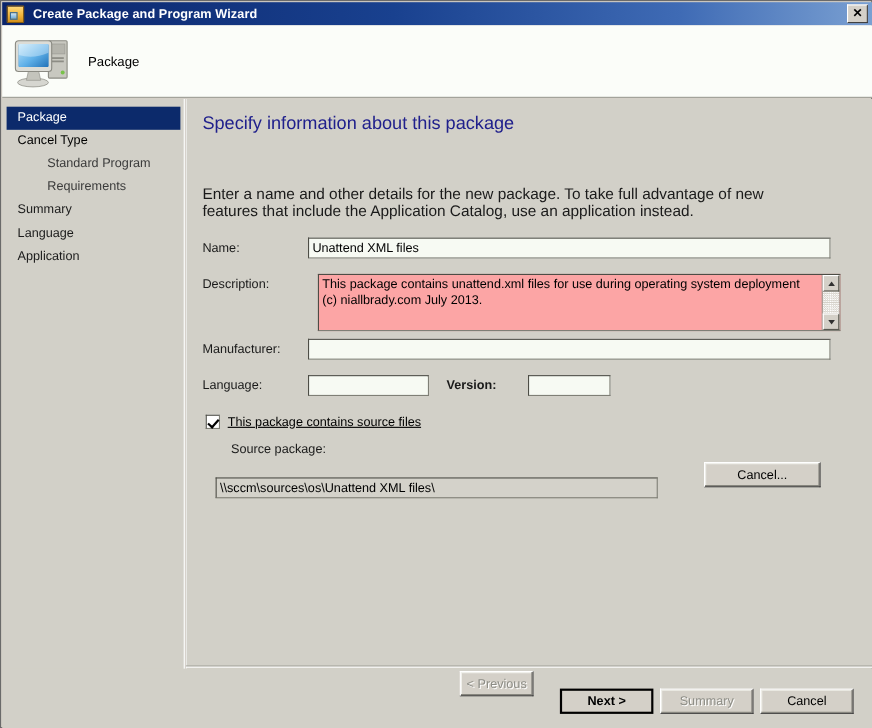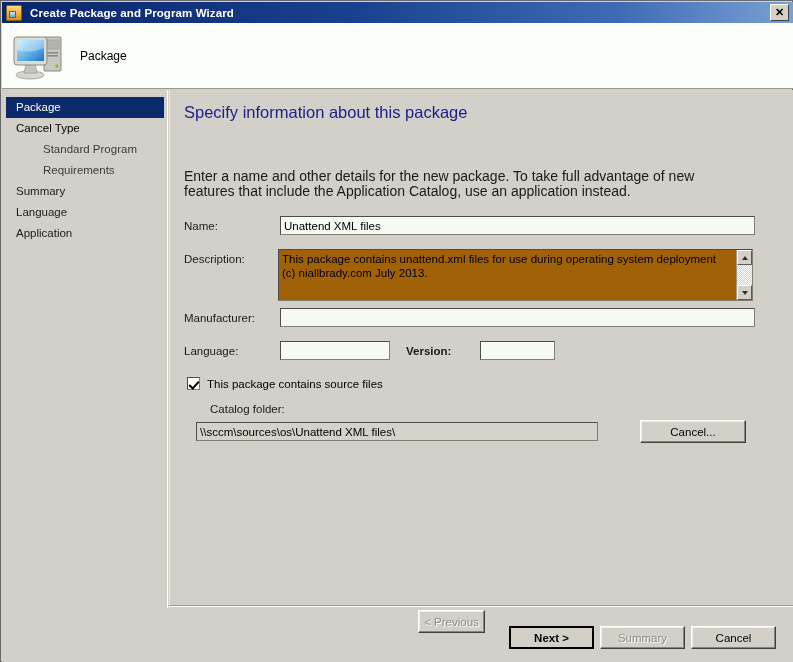--- a/index.html
+++ b/index.html
@@ -185,28 +185,29 @@
     font-family: "Liberation Sans", sans-serif;
     font-size: 11.5px;
     color: #000000;
     padding: 1px 2px 0 3px;
     line-height: 16px;
     white-space: nowrap;
     overflow: hidden;
   }
   .text-input.readonly-gray {
     background: #d4d2ca;
+    margin-top: 12px;
   }
 
   #desc-box {
     position: absolute;
-    left: 108px; top: 159px;
+    left: 119px; top: 159px;
     width: 475px;
     height: 52px;
-    background: #a16207;
+    background: #fca5a5;
     border: 1px solid #7f7f76;
     border-top-color: #4d4d46;
     border-left-color: #4d4d46;
     box-sizing: border-box;
   }
   #desc-text {
     position: absolute;
     left: 3px; top: 2px;
     width: 440px;
     font-size: 11.5px;
@@ -271,20 +272,21 @@
     left: 3px; top: 1px;
     width: 4px; height: 8px;
     border: solid #000000;
     border-width: 0 2px 2px 0;
     transform: rotate(42deg);
   }
   #checkbox-label {
     font-size: 11.5px;
     margin-left: 7px;
     white-space: nowrap;
+    text-decoration: underline;
   }
 
   
   .btn {
     position: absolute;
     height: 23px;
     background: #d4d0c8;
     border: 1px solid #ffffff;
     border-right-color: #404040;
     border-bottom-color: #404040;
@@ -400,21 +402,21 @@
     <div class="field-label" style="left:14px; top:255px;">Language:</div>
     <div class="text-input" style="left:110px; top:251px; width:110px; height:19px;"></div>
     <div class="field-label" style="left:236px; top:255px;font-weight:bold;">Version:</div>
     <div class="text-input" style="left:310px; top:251px; width:75px; height:19px;"></div>
 
     <div id="checkbox-row">
       <div id="checkbox-box"></div>
       <div id="checkbox-label">This package contains source files</div>
     </div>
 
-    <div class="field-label" style="left:40px; top:313px;">Catalog folder:</div>
+    <div class="field-label" style="left:40px; top:313px;">Source package:</div>
     <div class="text-input readonly-gray" style="left:26px; top:332px; width:402px; height:19px;">\\sccm\sources\os\Unattend XML files\</div>
     <div class="btn" style="left:470px; top:330px; width:106px; height:23px;">Cancel...</div>
 
   </div>
 
   <div id="button-bar-divider"></div>
 
   <div id="footer">
     <div class="btn disabled" style="left:416px; top:2px; width:67px;">&lt; Previous</div>
     <div class="btn default" style="left:507px; top:18px; width:85px;font-weight:bold;">Next &gt;</div>

